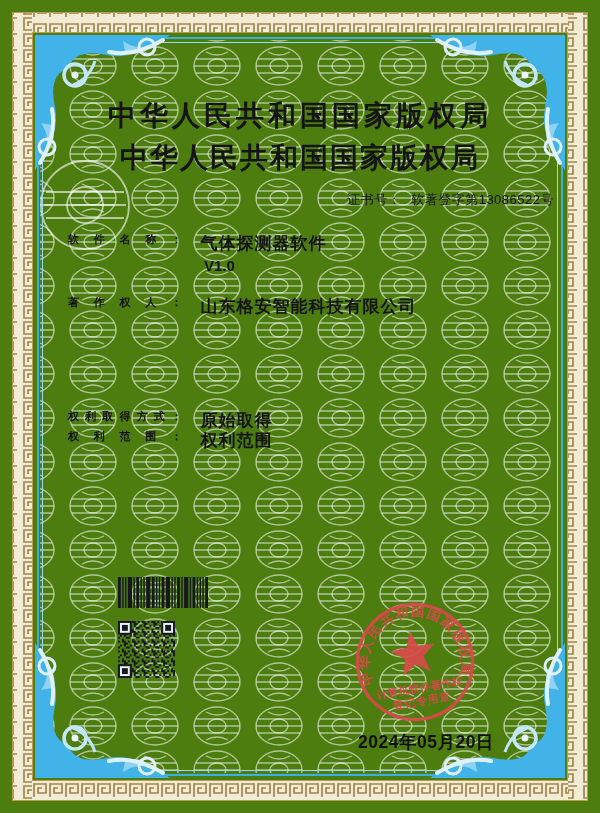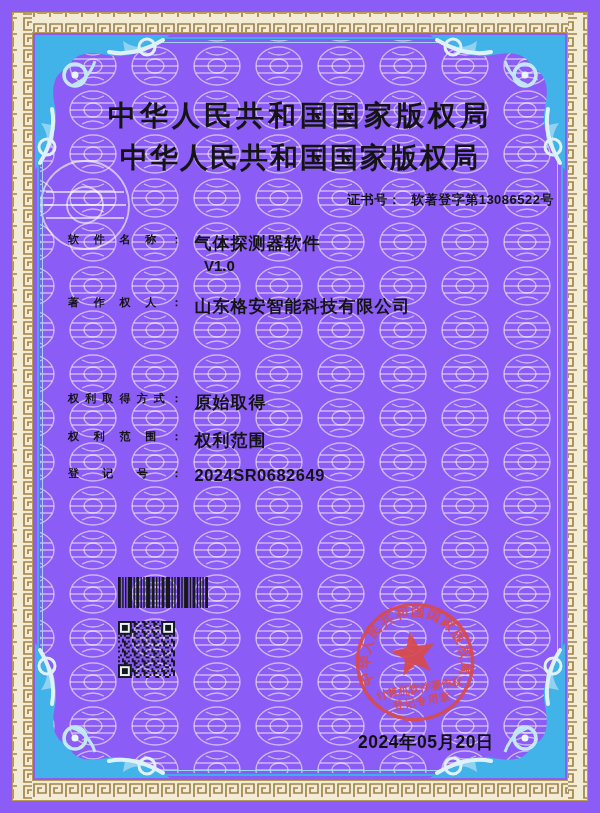--- a/index.html
+++ b/index.html
@@ -1,39 +1,39 @@
 <!DOCTYPE html>
 <html><head>
 <meta charset="utf-8">
 <style>
   html,body{margin:0;padding:0;}
   body{width:600px;height:813px;overflow:hidden;background:#e8eef4;
        font-family:"Liberation Sans","DejaVu Sans",sans-serif;}
-  .cert{position:relative;width:600px;height:813px;background:#8b5cf6;overflow:hidden;}
+  .cert{position:relative;width:600px;height:813px;background:#4d7c0f;overflow:hidden;}
   .layer{position:absolute;left:0;top:0;width:600px;height:813px;pointer-events:none;}
   .frame-outer{position:absolute;inset:37px;border:2px solid #3eafe5;}
   .frame-inner{position:absolute;inset:42px;border:1px solid #9dd6f2;}
   .corner{position:absolute;width:135px;height:135px;}
   .corner.tl{left:35px;top:35px;}
   .corner.tr{left:430px;top:35px;transform:scaleX(-1);}
   .corner.bl{left:35px;top:643px;transform:scaleY(-1);}
   .corner.br{left:430px;top:643px;transform:scale(-1,-1);}
   .title{position:absolute;left:0;width:600px;text-align:center;color:#141414;
          font-family:"Liberation Serif","DejaVu Serif",serif;font-weight:700;font-size:28px;}
   .title.l1{top:97px;letter-spacing:4px;}
   .title.l2{top:139px;letter-spacing:2px;}
   .certno{position:absolute;top:191px;left:0;right:46px;text-align:right;
-          font-size:13px;font-weight:700;color:#141414;letter-spacing:0.5px;}
+          font-size:13px;font-weight:400;color:#141414;letter-spacing:0.5px;}
   .certno .lbl{margin-right:10px;}
   .row{position:absolute;left:68px;color:#141414;white-space:nowrap;}
   .flabel{display:inline-block;width:114px;text-align:justify;text-align-last:justify;
           font-weight:700;font-size:11px;vertical-align:top;}
-  .fvalue{display:inline-block;margin-left:8px;font-weight:700;font-size:17px;letter-spacing:1px;}
+  .fvalue{display:inline-block;margin-left:14px;font-weight:700;font-size:17px;letter-spacing:1px;}
   .row.r1{top:232px;} .row.r1b{top:257px;left:204px;font-weight:700;font-size:15px;}
-  .row.r2{top:295px;} .row.r3{top:391px;} .row.r4{top:429px;} .row.r5{top:466px;}
+  .row.r2{top:295px;} .row.r3{top:409px;} .row.r4{top:429px;} .row.r5{top:466px;}
   .row.r5 .fvalue{letter-spacing:0.5px;font-size:16.5px;}
   .para{position:absolute;left:66px;top:500px;width:478px;font-size:15.5px;font-weight:700;
         color:#141414;line-height:37px;text-indent:2em;letter-spacing:0.4px;}
   .barcode{position:absolute;left:118px;top:577px;width:90px;height:31px;}
   .qr{position:absolute;left:118px;top:621px;width:57px;height:57px;}
   .sealwrap{position:absolute;left:349px;top:596px;width:132px;height:132px;
             transform:rotate(-10deg);opacity:0.92;}
   .date{position:absolute;left:358px;top:710px;font-size:17.5px;font-weight:700;
         color:#111;letter-spacing:0.5px;margin-top:20px;}
 </style>
@@ -153,24 +153,20 @@
   <div class="row r3">
     <span class="flabel">权利取得方式：</span>
     <span class="fvalue">原始取得</span>
   </div>
 
   <div class="row r4">
     <span class="flabel">权利范围：</span>
     <span class="fvalue">权利范围</span>
   </div>
 
-  <div class="row r5">
-    <span class="flabel">登记号：</span>
-    <span class="fvalue">2024SR0682649</span>
-  </div>
 
 
   <svg class="barcode" viewBox="0 0 64 10" preserveAspectRatio="none">
     <g fill="#15181c">
       <rect x="0" width="2" height="10"></rect>
         <rect x="3" width="1" height="10"></rect>
         <rect x="5" width="1" height="10"></rect>
       <rect x="7" width="3" height="10"></rect>
         <rect x="11" width="1" height="10"></rect>
         <rect x="13" width="2" height="10"></rect>

